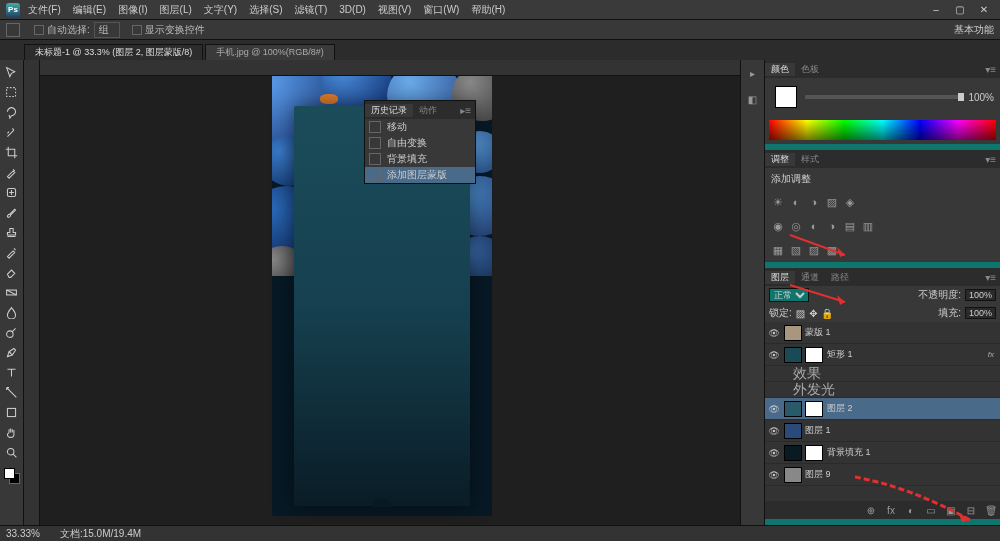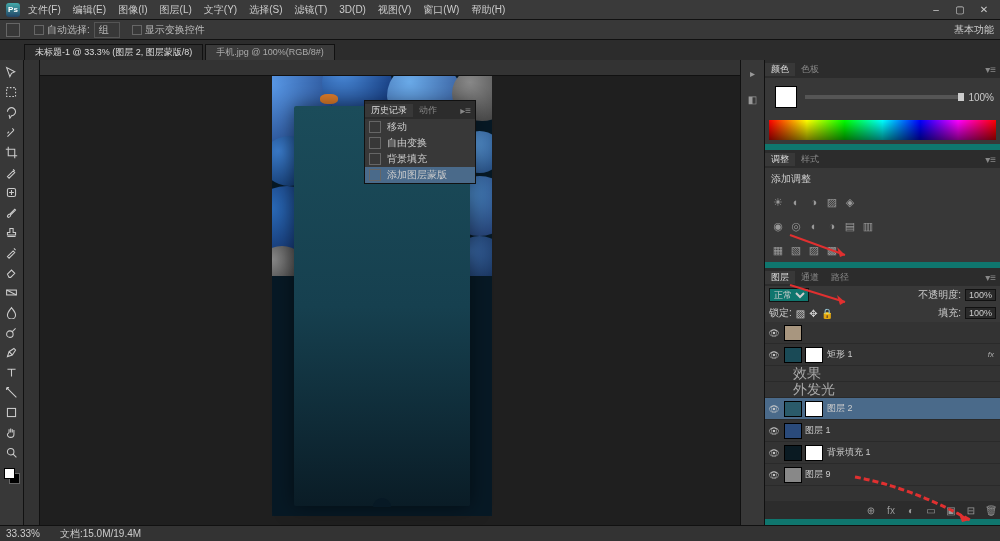--- a/index.html
+++ b/index.html
@@ -348,20 +348,21 @@
           <span>▨</span>
           <span>✥</span>
           <span>🔒</span>
           <span style="margin-left:auto">填充:</span>
           <span class="v">100%</span>
         </div>
         <div class="layers">
           <div class="layer">
               <span class="eye">👁</span>
               <div class="thumb" style="background:#a8967f"></div>
+              <span class="nm">蒙版 1</span>
             </div>
           <div class="layer">
               <span class="eye">👁</span>
               <div class="thumb" style="background:#1a4a56"></div>
               <div class="mask"></div>
               <span class="nm">矩形 1</span>
               <span class="fx">fx</span>
             </div>
           <div class="layer sub">
               <span class="nm">效果</span>

